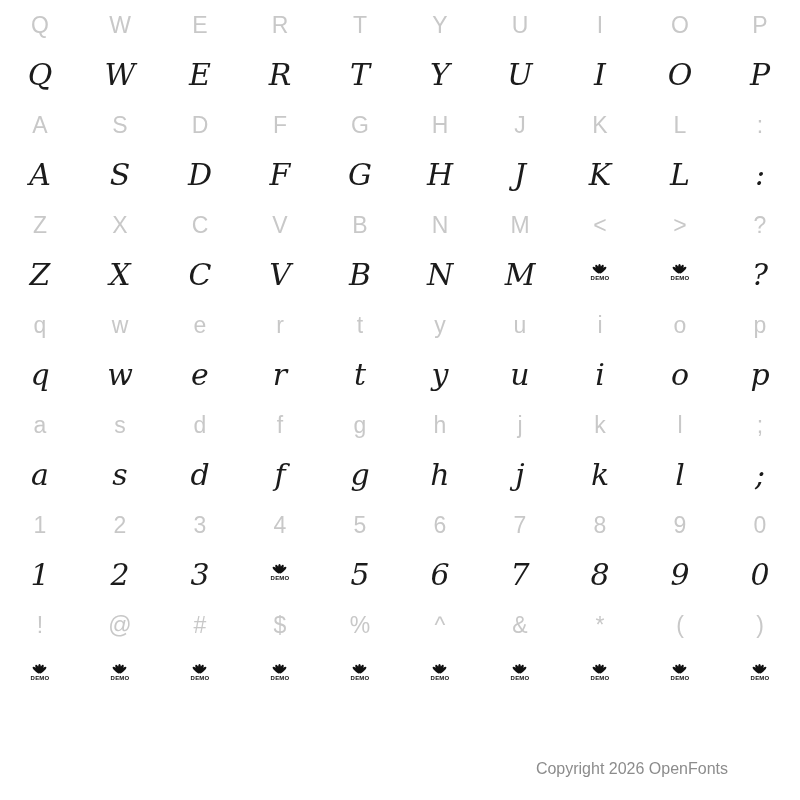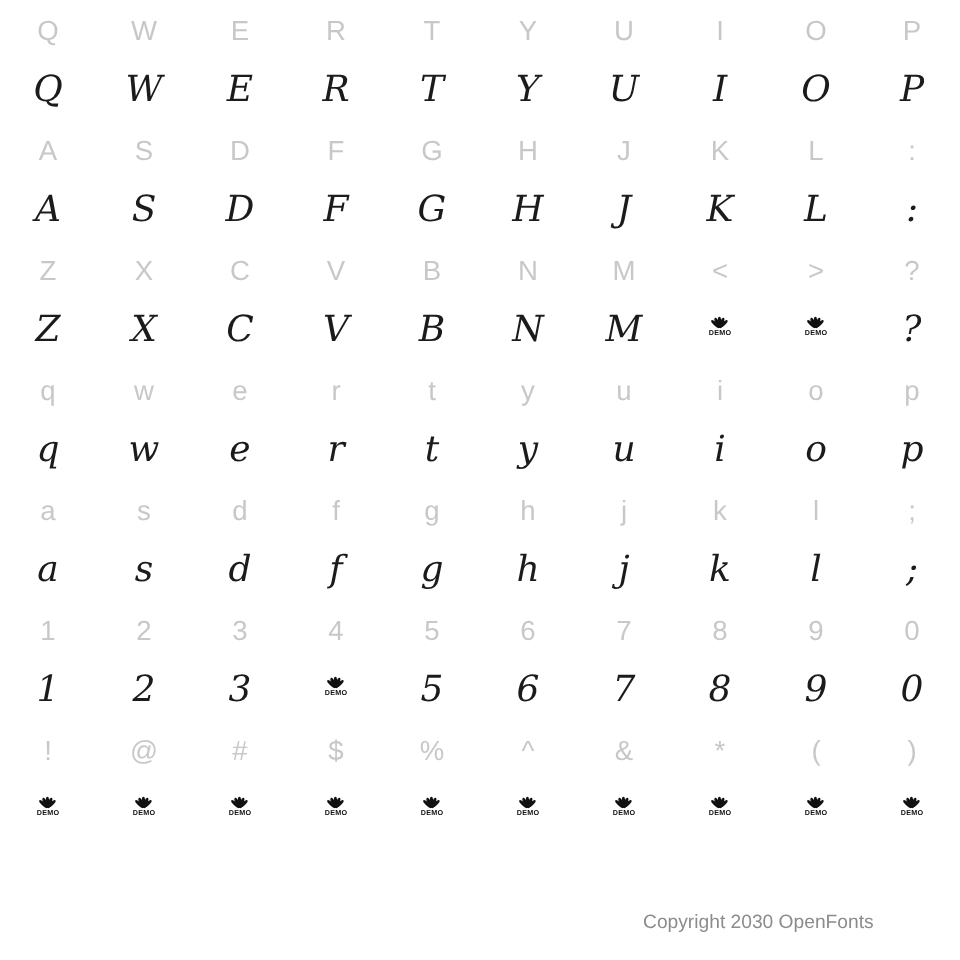--- a/index.html
+++ b/index.html
@@ -381,14 +381,14 @@
             <i></i>
             <i></i>
           </span>
           <span class="word">DEMO</span>
         </span>
       </div>
     </div>
 </div>
 
 <div id="footer">
-  <div id="copyright">Copyright 2030 OpenFonts</div>
+  <div id="copyright">Copyright 2026 OpenFonts</div>
 </div>
 
 </body></html>

